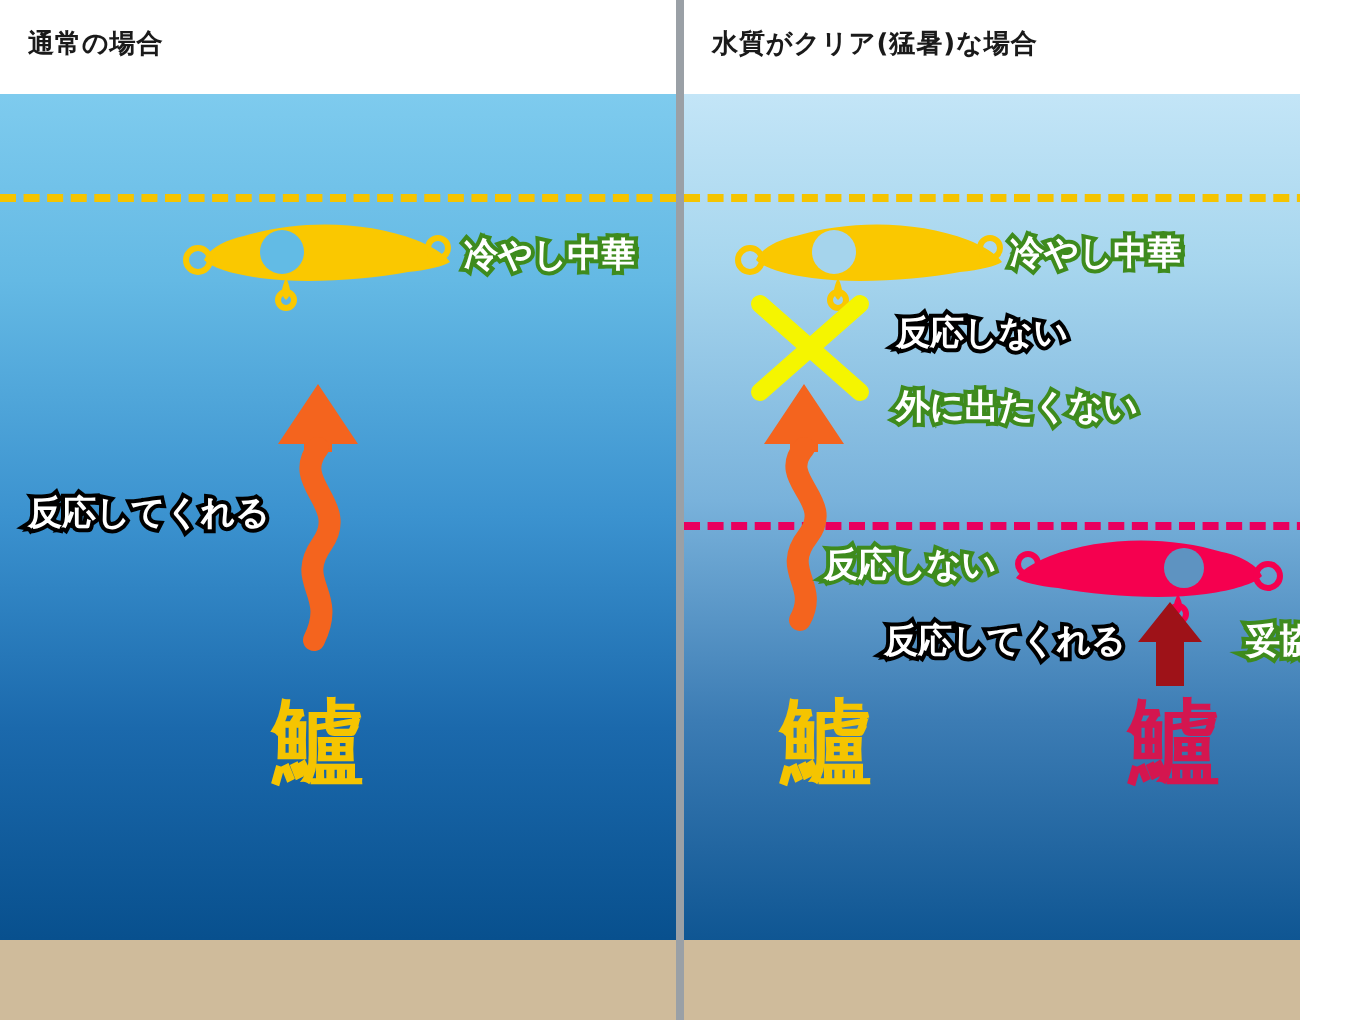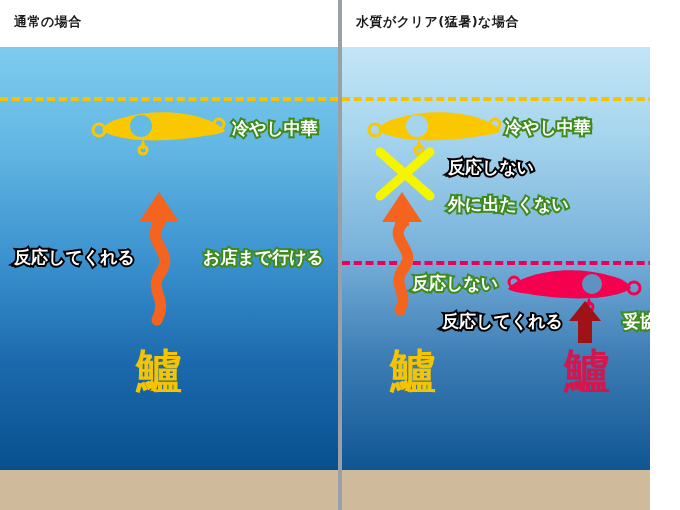--- a/index.html
+++ b/index.html
@@ -119,21 +119,20 @@
 
     <div class="wavearrow" style="left:135px;top:192px;">
       <svg width="48" height="130" viewBox="0 0 48 130">
         <path d="M24 0 L44 30 L31 30 L31 34 L17 34 L17 30 L4 30 Z" fill="#f4641e"></path>
         <path d="M24 32 C10 50, 40 60, 26 80 C12 100, 34 104, 22 128" stroke="#f4641e" stroke-width="11" fill="none" stroke-linecap="round"></path>
       </svg>
     </div>
 
     <div class="lbl lbl-black" style="left:14px;top:249px;">反応してくれる</div>
 
-    <div class="lbl lbl-green" style="left:203px;top:249px;">お店まで行ける</div>
 
     <div class="kanji kanji-yellow" style="left:136px;top:347px;">鱸</div>
   </div>
 
   <div class="panel right">
 
     <div class="water right"></div>
     <div class="sand"></div>
 
     <div class="header">

